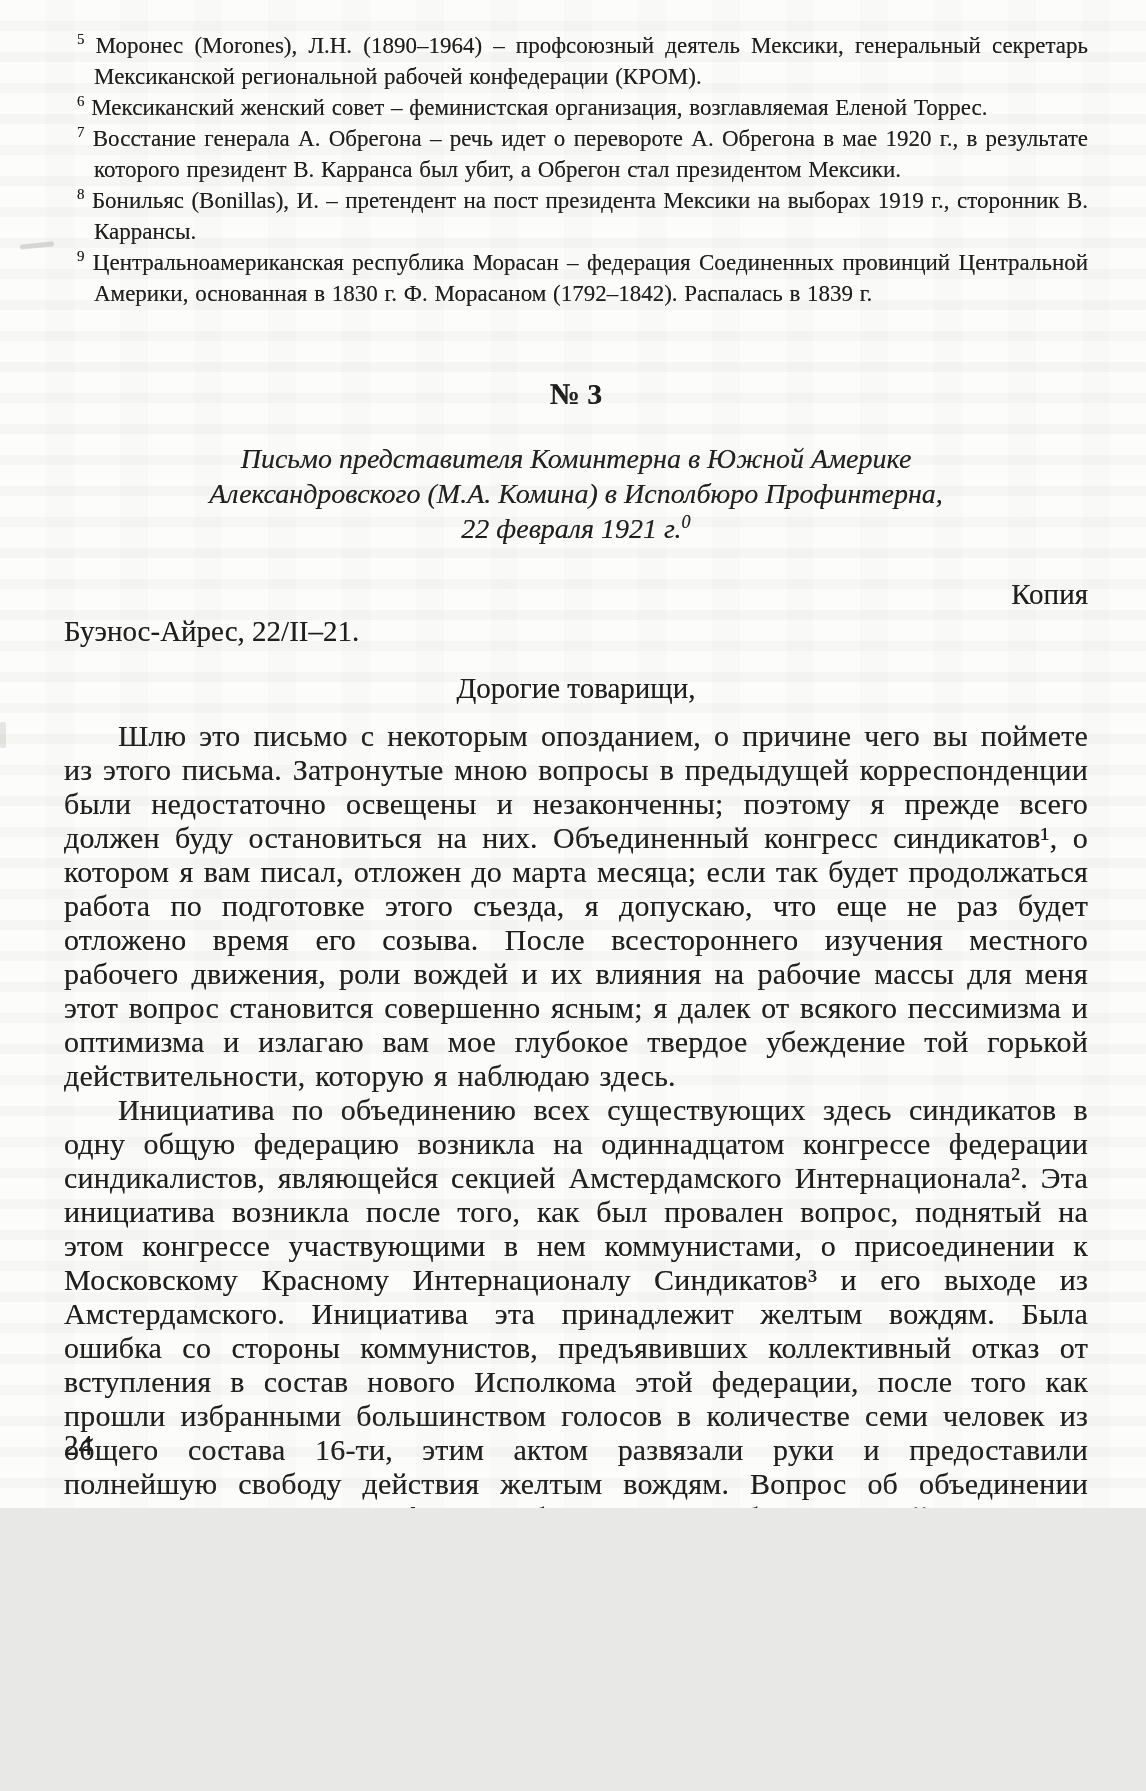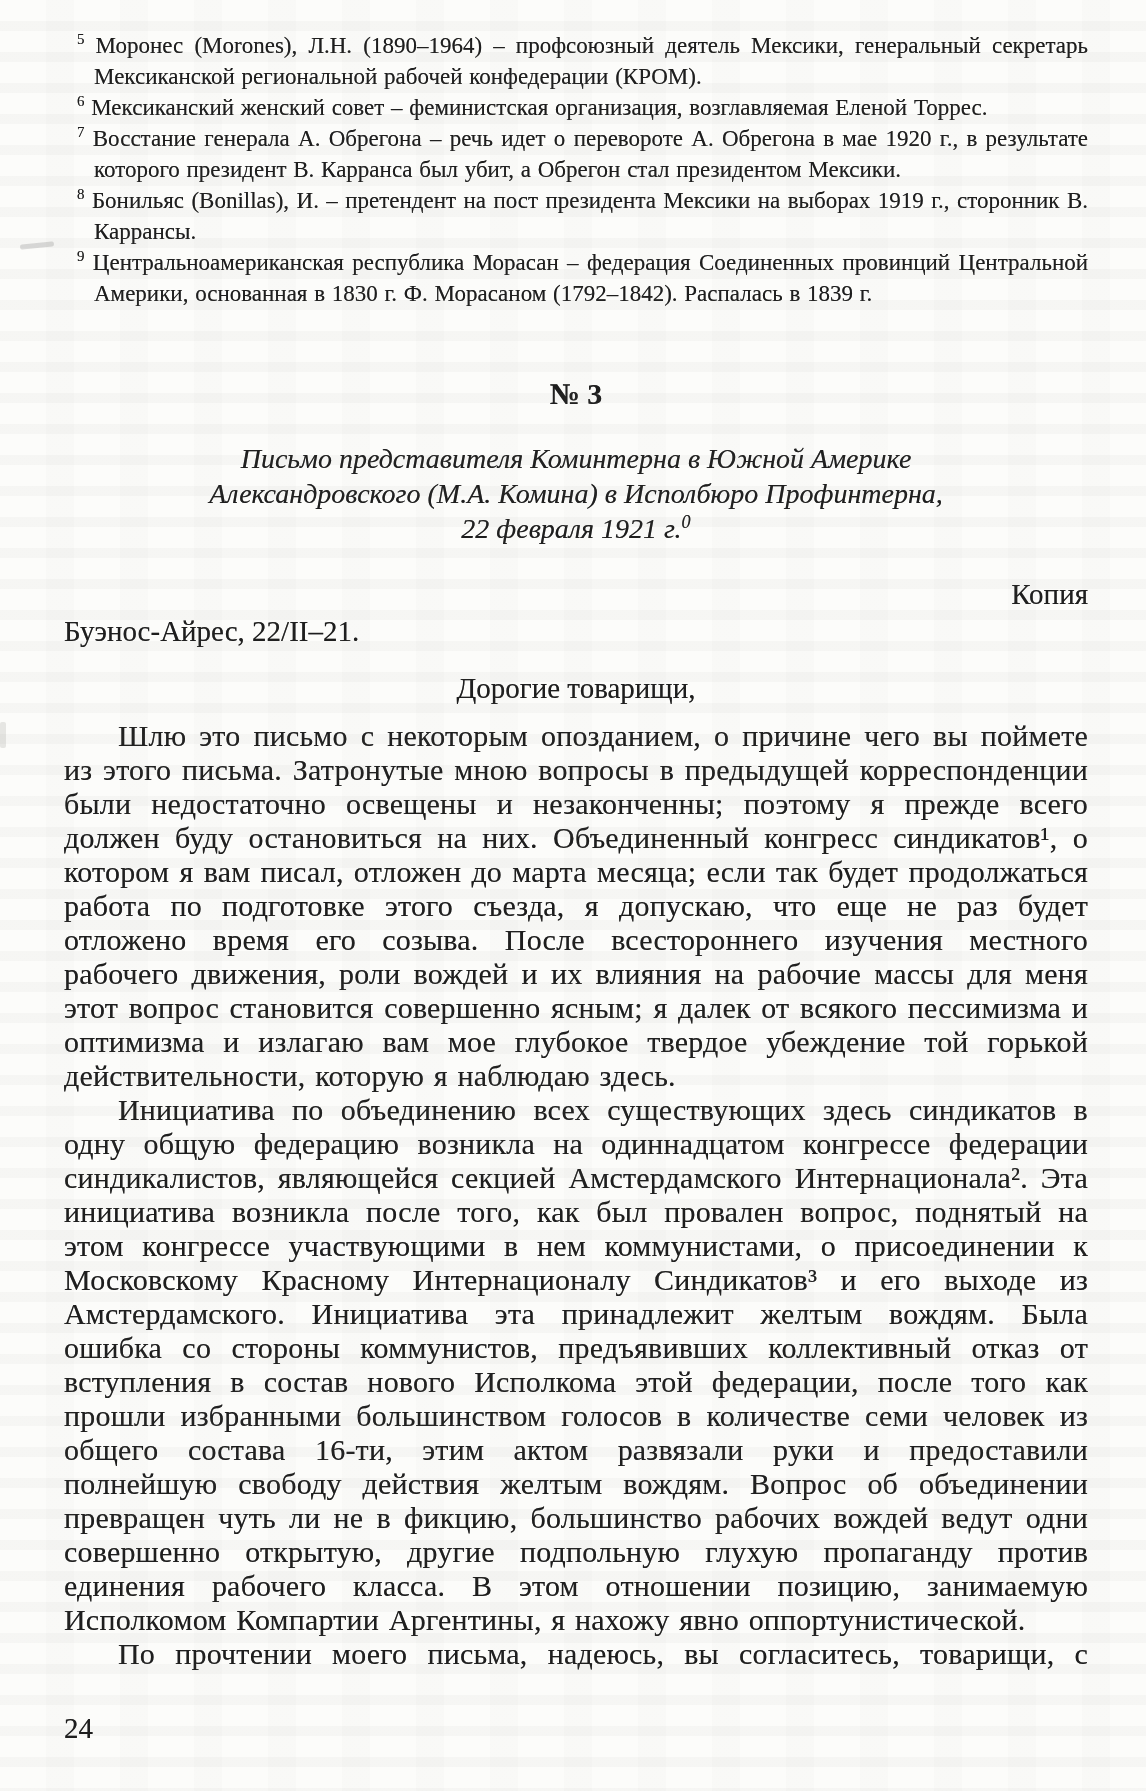--- a/index.html
+++ b/index.html
@@ -1,19 +1,19 @@
 <!DOCTYPE html>
 <html><head>
 <meta charset="utf-8">
 <style>
   html, body { margin: 0; padding: 0; background: #e8e8e6; }
   .page {
     position: relative;
     width: 1146px;
-    height: 1791px;
+    height: 1508px;
     margin: 0 auto;
     box-sizing: border-box;
     background: #fcfcfa;
     color: #1e1e1e;
     font-family: "Liberation Serif", "DejaVu Serif", serif;
     padding: 30px 58px 0 64px;
     overflow: hidden;
     text-shadow: 0 0 0.4px rgba(20,20,20,0.55);
   }
   

